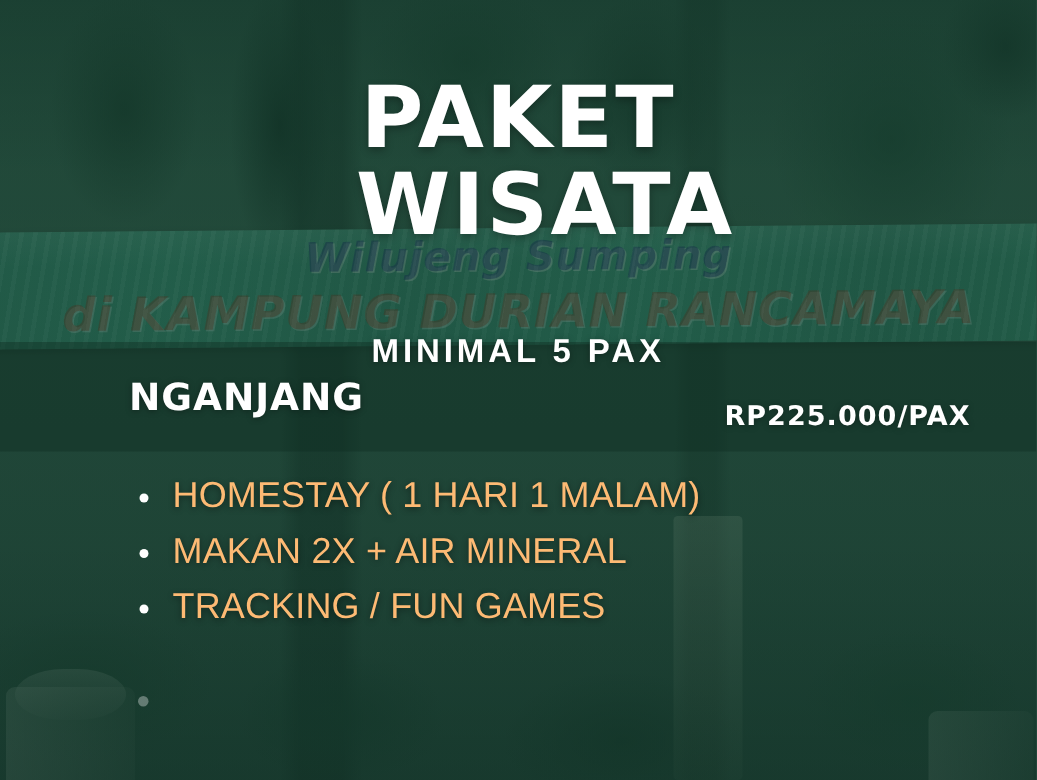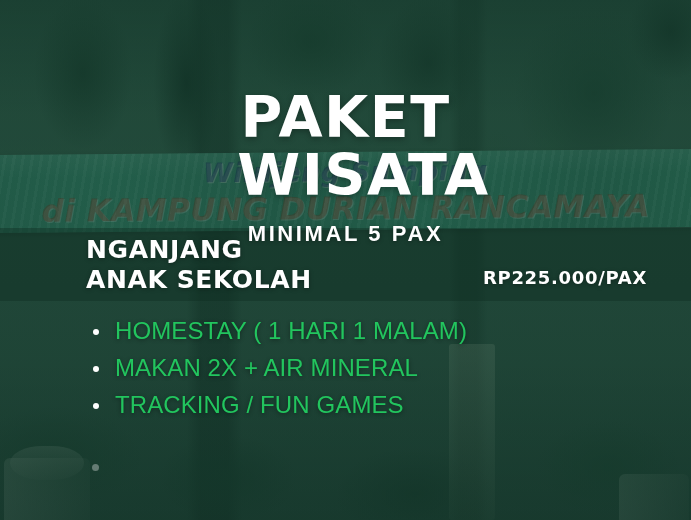--- a/index.html
+++ b/index.html
@@ -124,21 +124,20 @@
   .title{
     position:absolute; left:0; right:0; top:50px;
     text-align:center;
     font-family:"DejaVu Sans", sans-serif;
     font-weight:700;
     font-size:57px;
     line-height:58px;
     letter-spacing:1.5px;
     color:#ffffff;
     text-shadow:0 2px 6px rgba(0,0,0,.30);
-    margin-top:38px;
   }
   .title .l2{ display:block;padding-left:36px; }
 
   .subtitle{
     position:absolute; left:0; right:0; top:181px;
     text-align:center;
     font-family:"Liberation Sans", sans-serif;
     font-weight:600;
     font-size:22px;
     letter-spacing:2.6px;
@@ -183,21 +182,21 @@
     left:88px; right:30px; top:312px;
     list-style:none;
   }
   .features li{
     position:relative;
     padding-left:27px;
     font-family:"Liberation Sans", sans-serif;
     font-weight:400;
     font-size:24px;
     line-height:37px;
-    color:#22c55e;
+    color:#fdba74;
     text-shadow:0 1px 4px rgba(0,0,0,.42);
     letter-spacing:.1px;
   }
   .features li::before{
     content:"";
     position:absolute;
     left:5px; top:17px;
     width:6px; height:6px;
     border-radius:50%;
     background:#ffffff;
@@ -230,21 +229,20 @@
     <div class="title">
       <span class="l1">PAKET</span>
       <span class="l2">WISATA</span>
     </div>
 
     <div class="subtitle">MINIMAL 5 PAX</div>
 
     <div class="pkgrow">
       <div class="pkgname">
         <span>NGANJANG</span>
-        <span>ANAK SEKOLAH</span>
       </div>
       <div class="price">RP225.000/PAX</div>
     </div>
 
     <ul class="features" id="features-list">
         <li>HOMESTAY ( 1 HARI 1 MALAM)</li>
         <li>MAKAN 2X + AIR MINERAL</li>
         <li>TRACKING / FUN GAMES</li>
       </ul>
 

